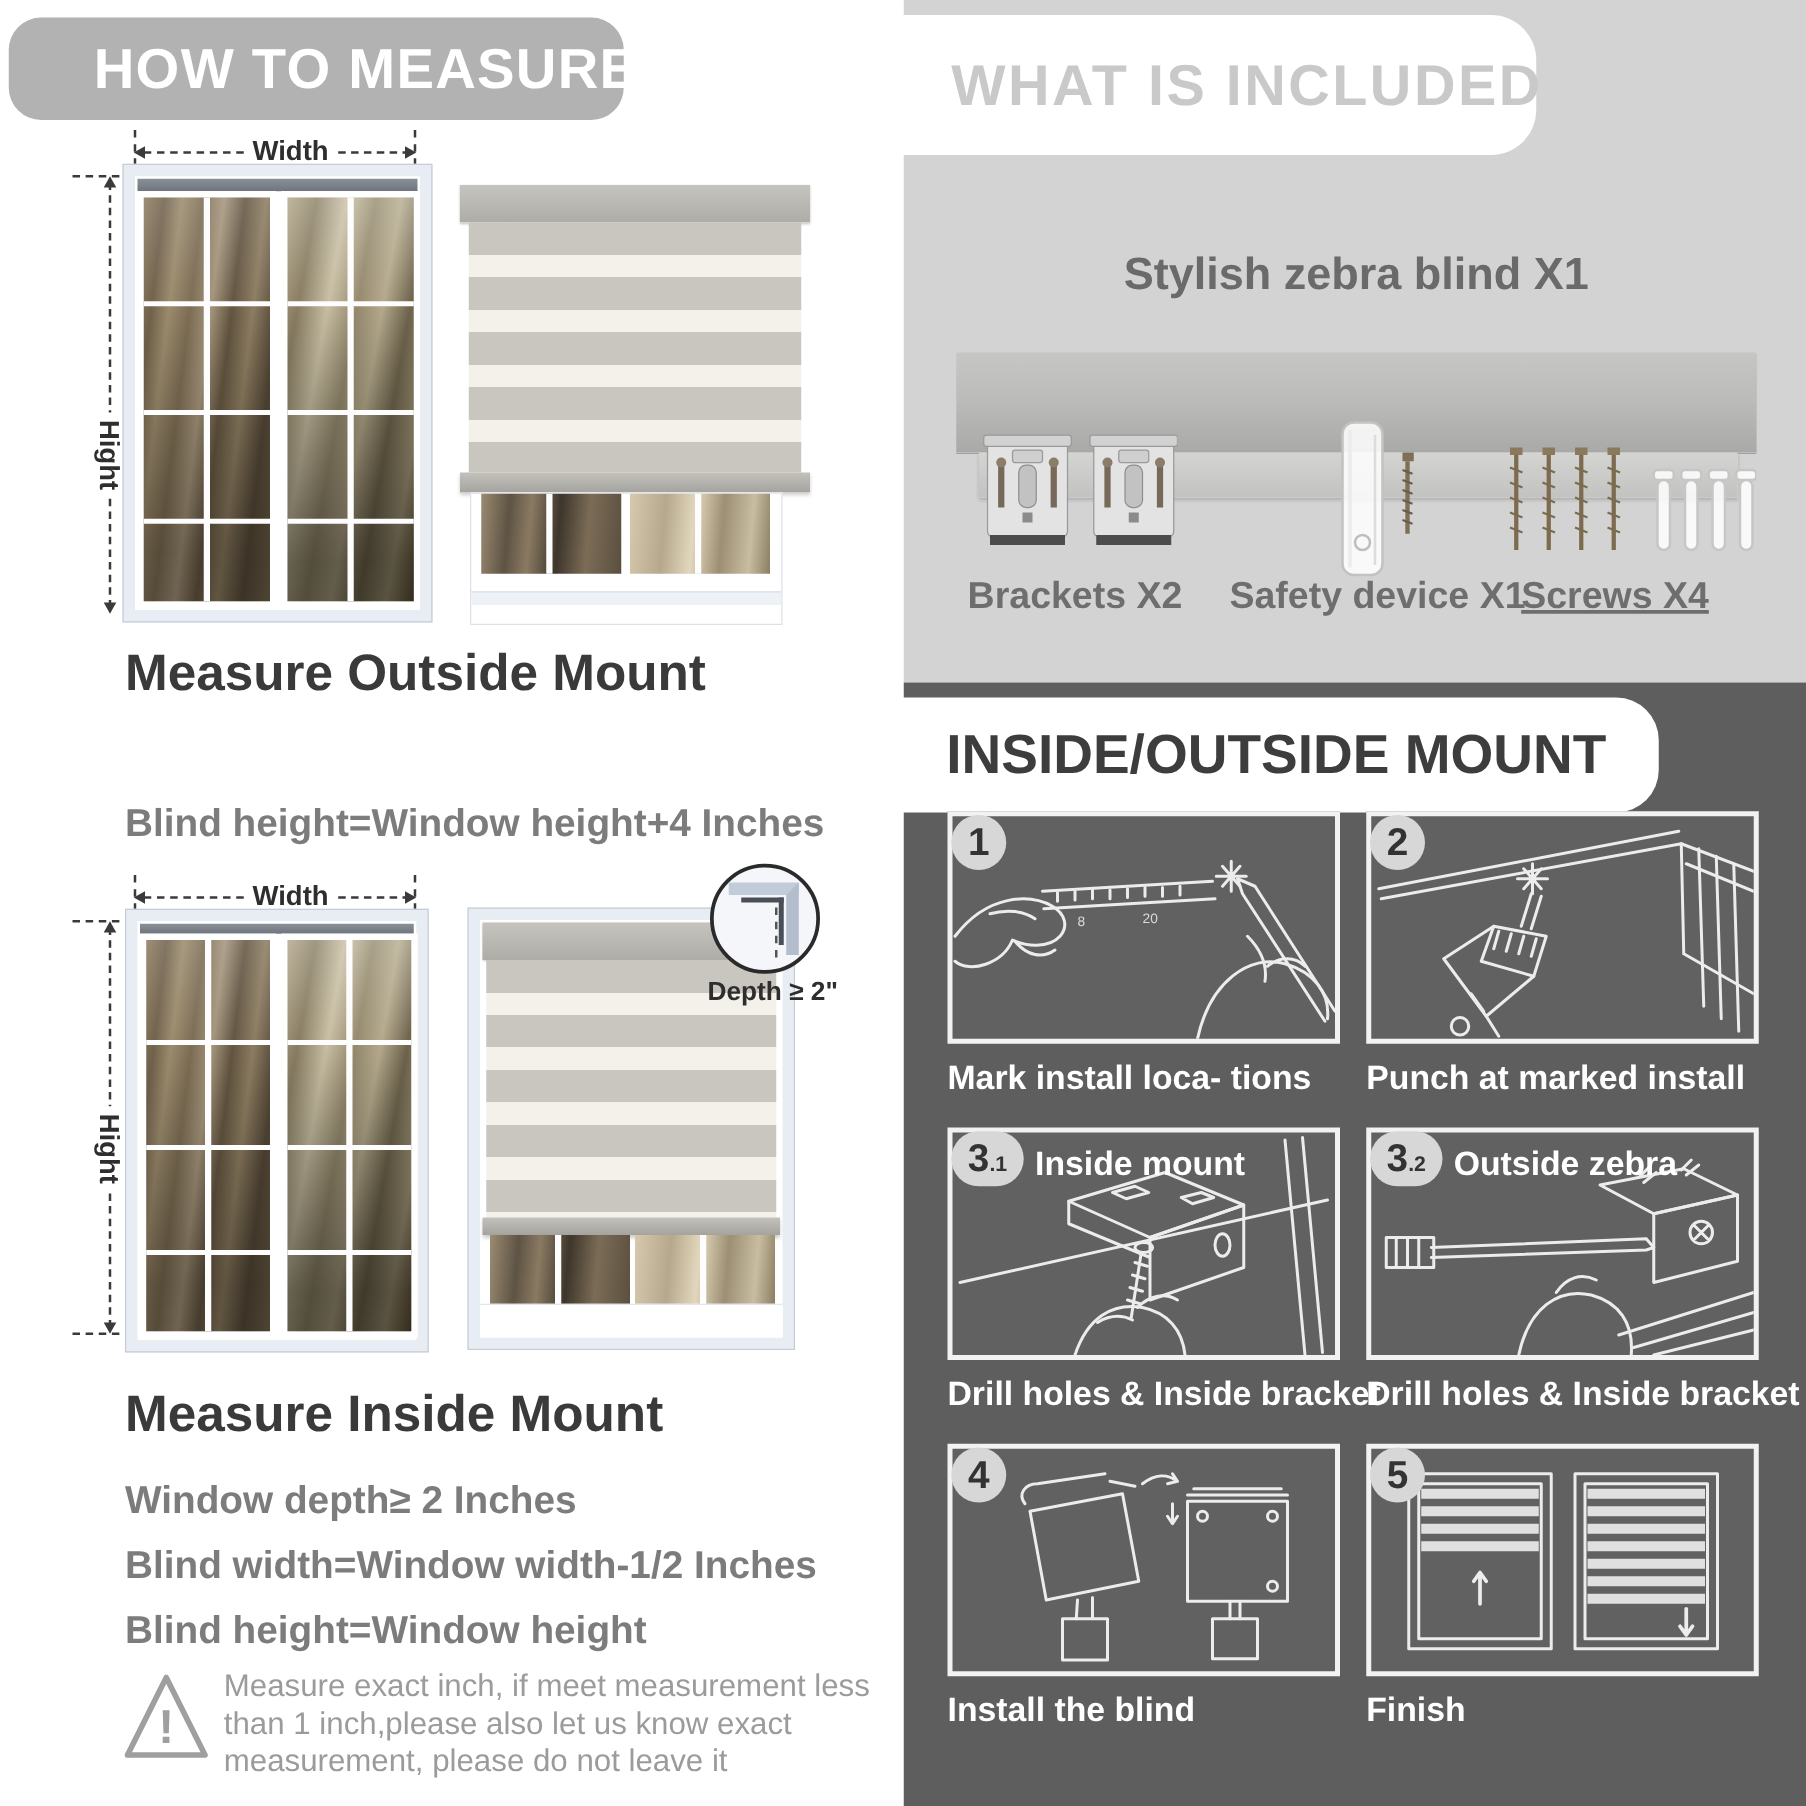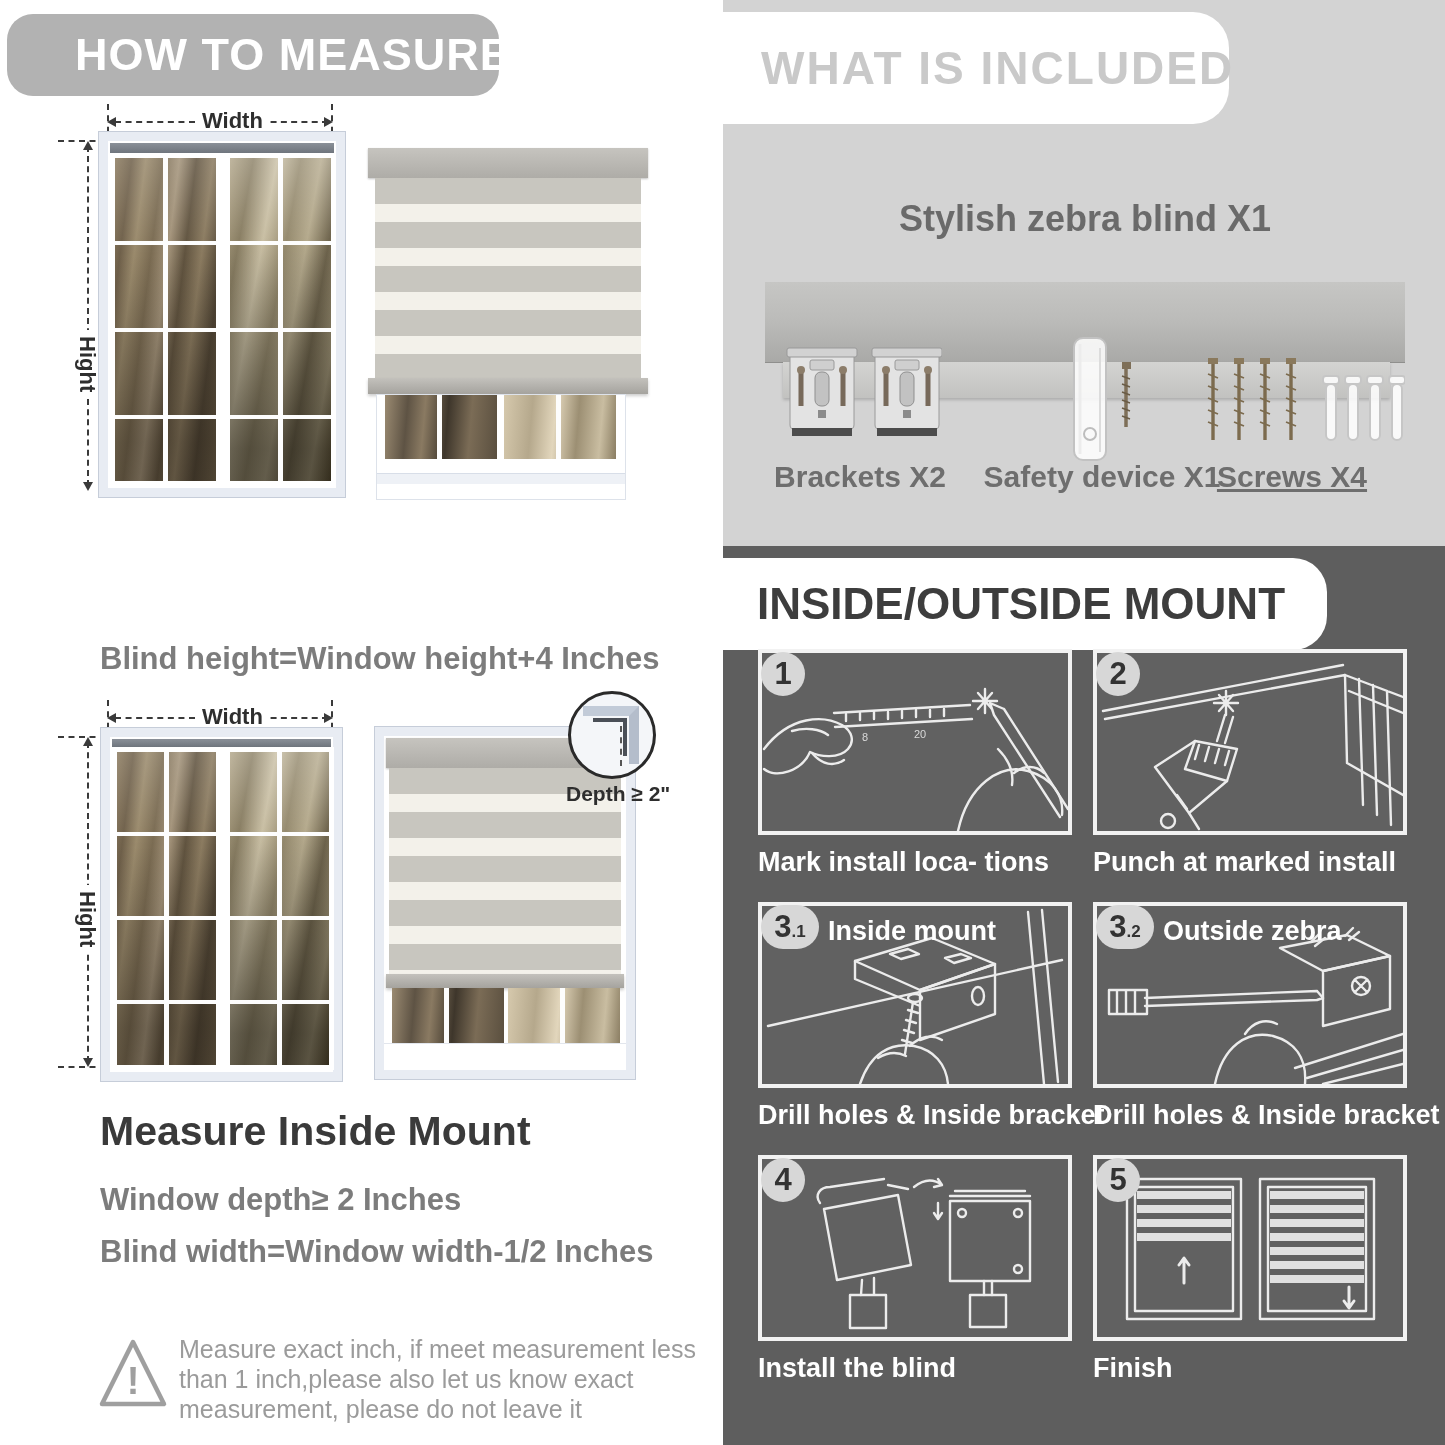--- a/index.html
+++ b/index.html
@@ -123,20 +123,21 @@
   <div class="abs" style="left:376px;top:394px;width:248px;height:104px;background:#fff;border:1px solid #dde2ea;">
     <div class="glass glassDark" style="left:8px;top:0;width:112px;height:64px;">
       <div class="gv" style="left:52px;"></div>
     </div>
     <div class="glass glassCream" style="left:127px;top:0;width:112px;height:64px;">
       <div class="gv" style="left:52px;"></div>
     </div>
     <div class="abs" style="left:0;top:78px;width:100%;height:10px;background:#eef1f6;border-top:1px solid #d8dee8;"></div>
   </div>
 
+  <div class="abs title" style="left:100px;top:515px;">Measure Outside Mount</div>
   <div class="abs mline" style="left:100px;top:641px;text-align:center;">Blind height=Window height+4 Inches</div>
 
   <div class="abs dashV" style="left:107px;top:700px;height:40px;"></div>
   <div class="abs dashV" style="left:331px;top:700px;height:40px;"></div>
   <div class="abs dashH" style="left:115px;top:717px;width:80px;"></div>
   <div class="abs dashH" style="left:250px;top:717px;width:78px;"></div>
   <div class="abs ah ahL" style="left:107px;top:713px;"></div>
   <div class="abs ah ahR" style="left:324px;top:713px;"></div>
   <div class="abs measlbl" style="left:196px;top:704px;">Width</div>
 
@@ -187,20 +188,21 @@
   <div class="abs" style="left:568px;top:691px;width:88px;height:88px;border:3.5px solid #2a2a2a;border-radius:50%;background:#f4f6f9;overflow:hidden;box-sizing:border-box;">
     <div class="abs" style="right:14px;top:12px;width:56px;height:58px;border-top:10px solid #c2cbd8;border-right:10px solid #b4bdcb;box-sizing:border-box;"></div>
     <div class="abs" style="right:26px;top:24px;width:34px;height:38px;border-top:4px solid #4a4f57;border-right:4px solid #4a4f57;box-sizing:border-box;"></div>
     <div class="abs" style="right:31px;top:32px;height:40px;border-left:2px dashed #555;"></div>
   </div>
   <div class="abs measlbl" style="left:560px;top:782px;background:transparent;font-size:21px;">Depth ≥ 2"</div>
 
   <div class="abs title" style="left:100px;top:1108px;">Measure Inside Mount</div>
   <div class="abs mline" style="left:100px;top:1182px;">Window depth≥ 2 Inches</div>
   <div class="abs mline" style="left:100px;top:1234px;">Blind width=Window width-1/2 Inches</div>
+  <div class="abs mline" style="left:100px;top:1286px;">Blind height=Window height</div>
 
   <svg class="abs" style="left:98px;top:1336px;" width="70" height="76" viewBox="0 0 70 76">
     <path d="M35 6 L66 68 L4 68 Z" fill="none" stroke="#9f9f9f" stroke-width="4.5" stroke-linejoin="round"></path>
     <text x="35" y="58" text-anchor="middle" font-size="38" font-weight="bold" fill="#9f9f9f">!</text>
   </svg>
   <div class="abs warntxt" style="left:179px;top:1334px;">
     <div>Measure exact inch, if meet measurement less</div>
     <div>than 1 inch,please also let us know exact</div>
     <div>measurement, please do not leave it</div>
   </div>

